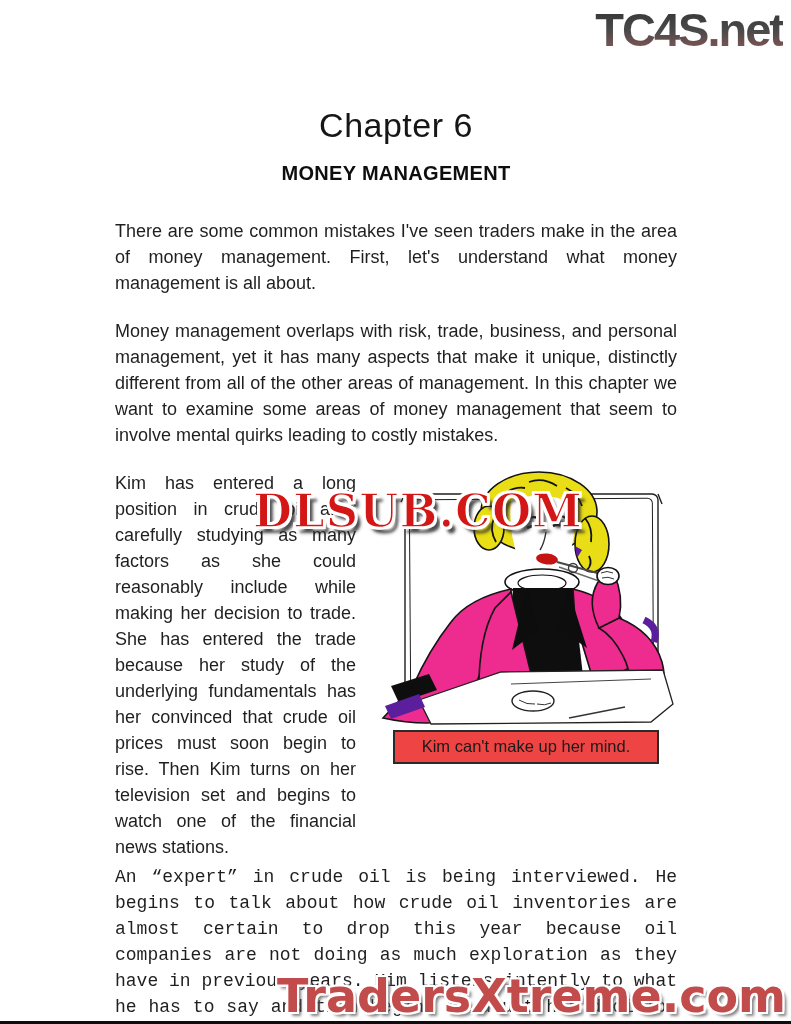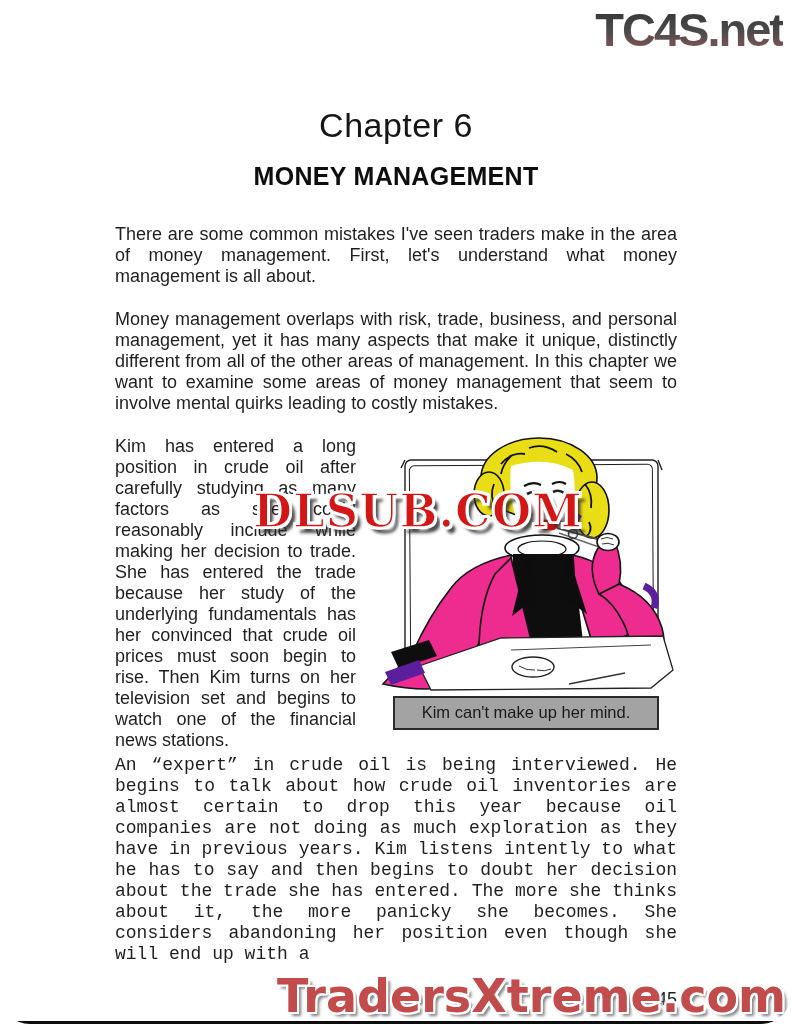--- a/index.html
+++ b/index.html
@@ -4,21 +4,20 @@
 <style>
   * { margin:0; padding:0; box-sizing:border-box; }
   html,body { background:#ffffff; }
   .page {
     position:relative;
     width:791px; height:1024px;
     background:#ffffff;
     overflow:hidden;
     font-family:"Liberation Sans", sans-serif;
     color:#1c1c1c;
-    border-radius:30px;
   }
 
   
   .tc4s-logo {
     position:absolute; top:2px; right:8px;
     font-family:"Liberation Sans", sans-serif;
     font-weight:bold; font-size:47px; letter-spacing:-2px;
     color:#474747;
   }
   @supports (-webkit-background-clip: text) {
@@ -33,43 +32,43 @@
 
   
   .content {
     position:absolute; top:8px; left:115px; width:562px; padding-top:88px;margin-top:10px;
   }
   h1.chapter {
     font-size:34px; font-weight:400; text-align:center; color:#161616;
     margin-bottom:17px; letter-spacing:0.5px;
   }
   h2.subtitle {
-    font-size:25px; font-weight:bold; text-align:center; color:#0e0e0e;
+    font-size:20px; font-weight:bold; text-align:center; color:#0e0e0e;
     margin-bottom:33px; letter-spacing:0.3px;
   }
   p.body-text {
-    font-size:18px; line-height:21px; text-align:justify; color:#1f1f1f;
+    font-size:18px; line-height:26px; text-align:justify; color:#1f1f1f;
     margin-bottom:22px;
   }
   h3.section {
     font-size:18.5px; font-weight:bold; text-align:center; color:#0e0e0e;
     margin-bottom:16px; letter-spacing:0.2px;
   }
   .columns { display:flex; gap:5px; }
   .col-text { width:241px; }
   .col-text p { margin-bottom:0; }
   .col-figure { width:316px; position:relative; }
   .figure-art { display:block; width:316px; height:258px; }
   .caption-box {
     margin:2px 18px 0 32px;
     border:2px solid #2a2a2a;
     text-align:center;
     font-size:16.5px; color:#1a1a1a;
     padding:5px 2px 6px 2px;
-    background:#a3a3a3;
+    background:#ef4444;
   }
   p.after-columns { margin-top:4px; margin-bottom:0;font-family:Liberation Mono, monospace; }
 
   .page-number {
     text-align:right; font-size:18px; color:#222;
     margin-top:24px;
   }
 
   
   .watermark {

